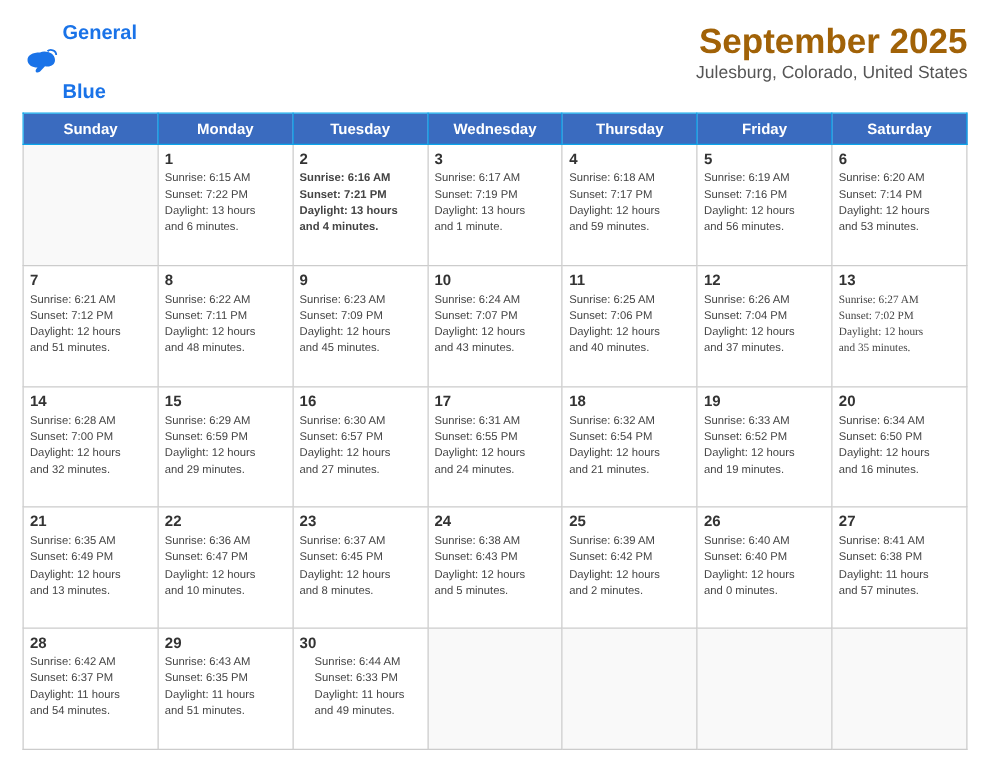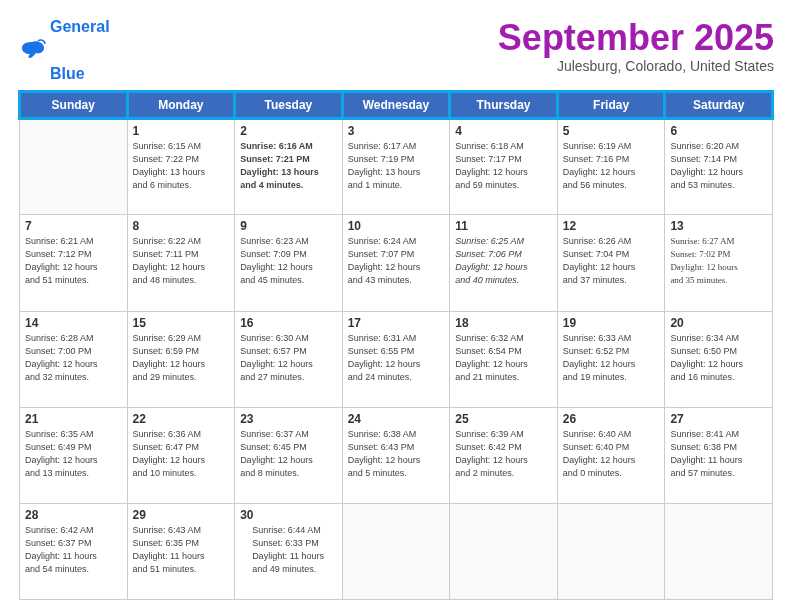--- a/index.html
+++ b/index.html
@@ -29,44 +29,44 @@
       gap: 4px;
     }
     .logo-bird {
       width: 28px;
       height: 24px;
     }
     .title-block {
       text-align: right;
     }
     .month-title {
-      font-size: 36px;
+      font-size: 28px;
       font-weight: bold;
-      color: #a21caf;
+      color: #a16207;
       line-height: 1.1;
     }
     .location {
       font-size: 14px;
       color: #555;
     }
     .calendar {
       flex: 1;
       border: 1px solid #ccc;
       border-collapse: collapse;
       width: 100%;
       table-layout: fixed;
     }
     .calendar th {
       background: #3a6bbf;
       color: #fff;
       font-size: 12px;
       font-weight: bold;
       text-align: center;
       padding: 5px 4px;
-      border: 3px solid #0ea5e9;
+      border: 1px solid #0ea5e9;
     }
     .calendar td {
       vertical-align: top;
       border: 1px solid #ccc;
       padding: 4px 5px;
       font-size: 9.5px;
       color: #333;
       height: 88px;
     }
     .day-num {
@@ -192,21 +192,21 @@
           </td>
           <td>
             <span class="day-num">10</span>
             <div class="day-info" style="white-space: pre-line;">Sunrise: 6:24 AM
 Sunset: 7:07 PM
 Daylight: 12 hours
 and 43 minutes.</div>
           </td>
           <td>
             <span class="day-num">11</span>
-            <div class="day-info" style="white-space: pre-line; font-style: italic;">Sunrise: 6:25 AM
+            <div class="day-info" style="white-space: pre-line;">Sunrise: 6:25 AM
 Sunset: 7:06 PM
 Daylight: 12 hours
 and 40 minutes.</div>
           </td>
           <td>
             <span class="day-num">12</span>
             <div class="day-info" style="white-space: pre-line;">Sunrise: 6:26 AM
 Sunset: 7:04 PM
 Daylight: 12 hours
 and 37 minutes.</div>

